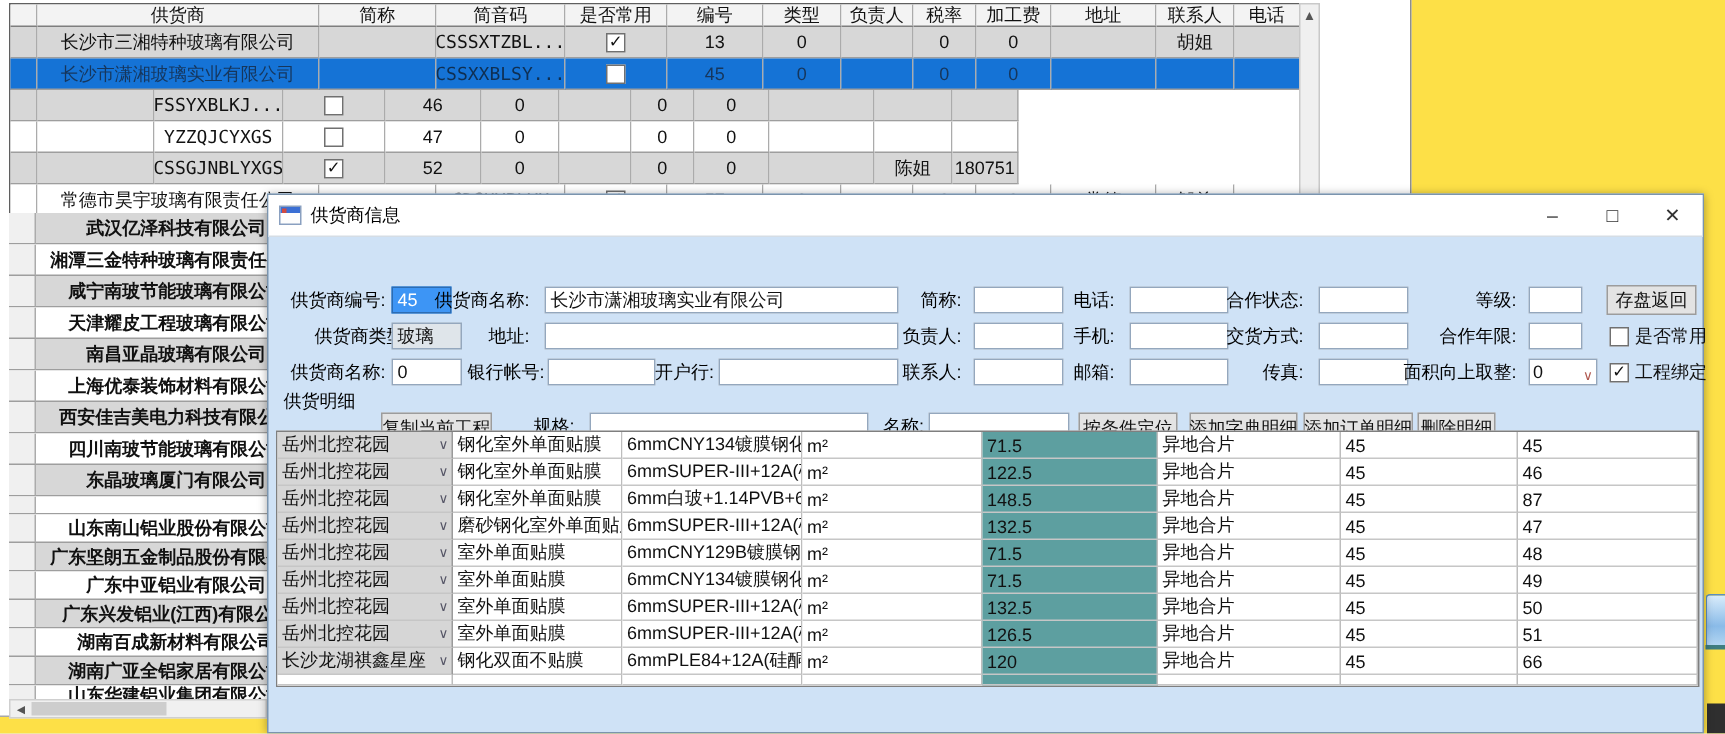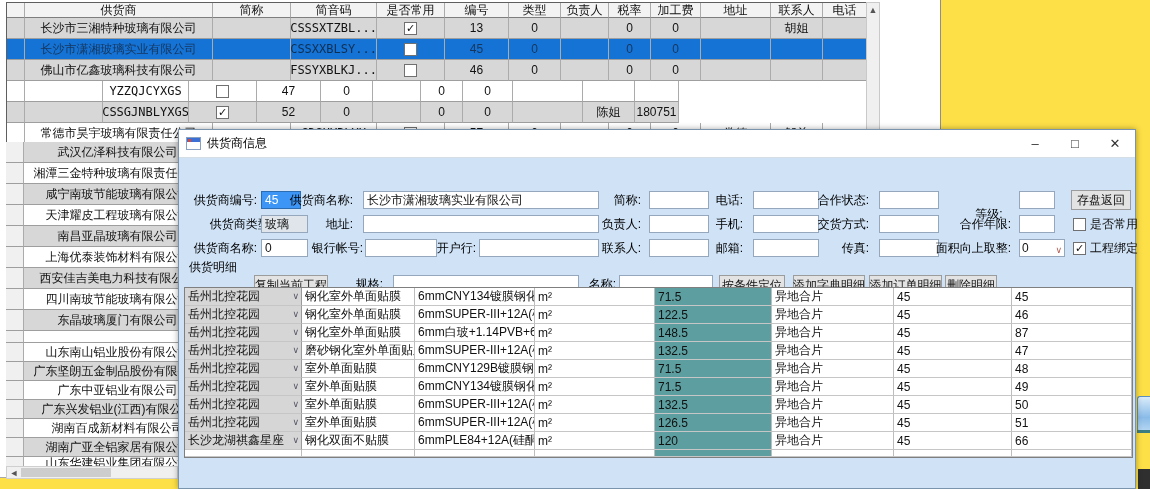--- a/index.html
+++ b/index.html
@@ -15,21 +15,21 @@
   .bgt-body .bgt-cell { height:21px; font-size:12px; }
   .row-gray .bgt-cell { background:#d7d7d7; }
   .row-white .bgt-cell { background:#ffffff; }
   .row-selected .bgt-cell { background:#1573d6; color:#16365c; }
   .cell-code { font-family:"DejaVu Sans Mono","Liberation Mono",monospace; font-size:10.5px; }
   .row-selected .cell-code { color:#0f2f52; }
   .cbx { width:13px; height:13px; background:#fff; border:1px solid #707070; display:flex; align-items:center; justify-content:center; font-size:11px; line-height:11px; color:#111; }
   .bg-vscroll { position:absolute; left:866px; top:2px; width:14px; height:474px; background:#f0f0f0; border:1px solid #c9c9c9; font-size:9px; color:#555; text-align:center; }
   .bg-vscroll .arr { display:block; height:14px; line-height:14px; }
   .bg-vscroll .thumb { margin:1px auto; width:10px; height:60px; background:#cdcdcd; }
-  .bg-list-row { position:absolute; left:6px; width:206px; display:flex; overflow:hidden; }
+  .bg-list-row { position:absolute; left:6px; width:206px; display:flex; overflow:hidden;font-weight:bold; }
   .bg-list-row .sel-cell { flex:none; width:18px; border-right:1px solid #ababab; border-bottom:1px solid #9e9e9e; background:#f0f0f0; }
   .bg-list-row .name-cell { flex:none; width:188px; border-right:1px solid #ababab; border-bottom:1px solid #9e9e9e; display:flex; align-items:center; justify-content:center; white-space:nowrap; overflow:hidden; font-size:12px; }
   .bg-hscroll { position:absolute; left:6px; top:466px; width:172px; height:13px; background:#f0f0f0; border:1px solid #cfcfcf; display:flex; align-items:center; }
   .bg-hscroll .arr { width:14px; text-align:center; font-size:9px; color:#555; }
   .bg-hscroll .thumb { width:90px; height:9px; background:#cdcdcd; }
 
   
   .dialog { position:absolute; left:178px; top:129px; width:958px; height:360px; background:#cfe2f6; border:1px solid #7b94ad; box-shadow:0 0 6px rgba(0,0,0,.35); z-index:10; }
   .titlebar { position:absolute; left:0; top:0; width:100%; height:28px; background:#ffffff; border-bottom:1px solid #d5dde5; display:flex; align-items:center; }
   .title-icon { width:15px; height:13px; margin:0 6px 0 7px; position:relative; background:#fdfdfd; border:1px solid #8aa0c0; }
@@ -117,21 +117,20 @@
             <div class="bgt-cell" style="width: 52px;">0</div>
             <div class="bgt-cell" style="width: 48px;"></div>
             <div class="bgt-cell" style="width: 42px;">0</div>
             <div class="bgt-cell" style="width: 50px;">0</div>
             <div class="bgt-cell" style="width: 70px;"></div>
             <div class="bgt-cell" style="width: 52px;"></div>
             <div class="bgt-cell" style="width: 44px;"></div>
           </div>
           <div class="bgt-row row-gray">
             <div class="bgt-cell" style="width: 18px;"></div>
-            <div class="bgt-cell" style="width: 188px;">佛山市亿鑫玻璃科技有限公司</div>
             <div class="bgt-cell" style="width: 78px;"></div>
             <div class="bgt-cell cell-code" style="width: 86px;">FSSYXBLKJ...</div>
             <div class="bgt-cell" style="width: 68px;">
               <div class="cbx"></div>
             </div>
             <div class="bgt-cell" style="width: 64px;">46</div>
             <div class="bgt-cell" style="width: 52px;">0</div>
             <div class="bgt-cell" style="width: 48px;"></div>
             <div class="bgt-cell" style="width: 42px;">0</div>
             <div class="bgt-cell" style="width: 50px;">0</div>
@@ -285,21 +284,21 @@
           <div class="lbl" style="left: 2px; top: 33px; width: 76px;">供货商编号:</div>
           <div class="inp sel" style="left: 82px; top: 33px; width: 40px;">45</div>
           <div class="lbl" style="left: 100px; top: 33px; width: 74px;">供货商名称:</div>
           <div class="inp" style="left: 184px; top: 33px; width: 236px;">长沙市潇湘玻璃实业有限公司</div>
           <div class="lbl" style="left: 406px; top: 33px; width: 56px;">简称:</div>
           <div class="inp" style="left: 470px; top: 33px; width: 60px;"></div>
           <div class="lbl" style="left: 520px; top: 33px; width: 44px;">电话:</div>
           <div class="inp" style="left: 574px; top: 33px; width: 66px;"></div>
           <div class="lbl" style="left: 628px; top: 33px; width: 62px;">合作状态:</div>
           <div class="inp" style="left: 700px; top: 33px; width: 60px;"></div>
-          <div class="lbl" style="left: 788px; top: 47px; width: 44px; text-align: center;">等级:</div>
+          <div class="lbl" style="left: 788px; top: 33px; width: 44px;">等级:</div>
           <div class="inp" style="left: 840px; top: 33px; width: 36px;"></div>
           <div class="btn" style="left: 892px; top: 32px; width: 60px;">存盘返回</div>
           <div class="lbl" style="left: 18px; top: 57px; width: 76px;">供货商类型:</div>
           <div class="inp ro" style="left: 82px; top: 57px; width: 47px;">玻璃</div>
           <div class="lbl" style="left: 100px; top: 57px; width: 74px;">地址:</div>
           <div class="inp" style="left: 184px; top: 57px; width: 236px;"></div>
           <div class="lbl" style="left: 406px; top: 57px; width: 56px;">负责人:</div>
           <div class="inp" style="left: 470px; top: 57px; width: 60px;"></div>
           <div class="lbl" style="left: 520px; top: 57px; width: 44px;">手机:</div>
           <div class="inp" style="left: 574px; top: 57px; width: 66px;"></div>

